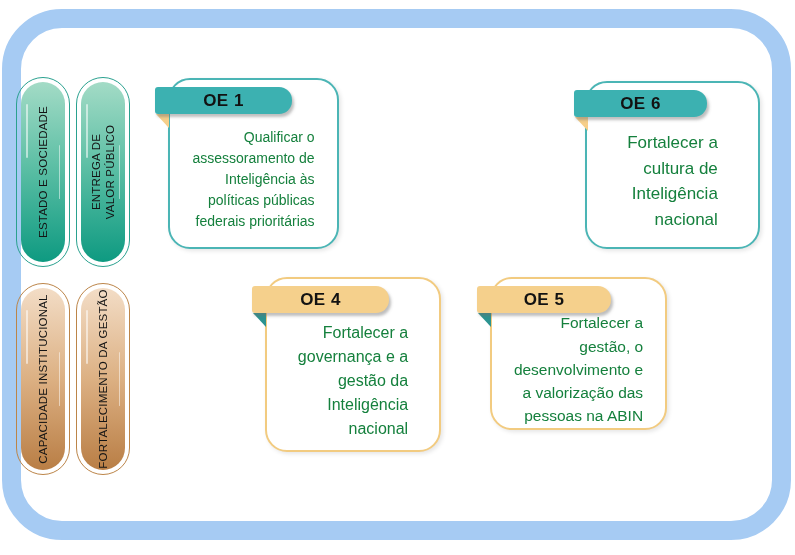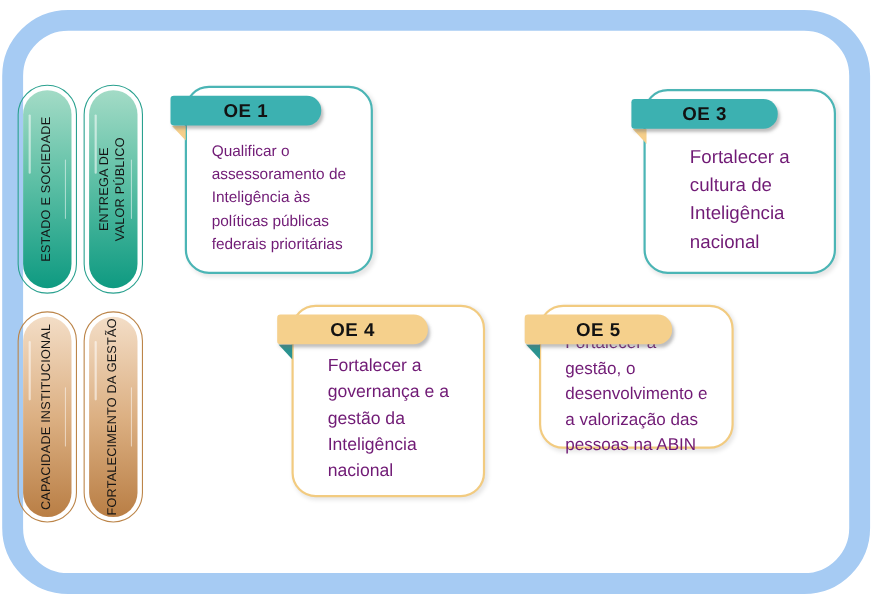--- a/index.html
+++ b/index.html
@@ -37,21 +37,21 @@
           font-weight:bold;font-size:17px;color:#121212;letter-spacing:0.5px;
           box-shadow:2px 3px 3px rgba(110,110,110,0.45);z-index:2;}
   .card.teal .ribbon{background:#3cb1b1;}
   .card.gold .ribbon{background:#f5d08c;}
   .fold{position:absolute;left:-14px;top:34px;width:13px;height:14px;
         clip-path:polygon(0 0,100% 0,100% 100%);z-index:1;}
   .card.teal .fold{background:#f6cf8a;}
   .card.gold .fold{background:#2b9390;}
   .card-body{position:absolute;inset:0;display:flex;align-items:center;justify-content:center;
              padding:40px 4px 8px 4px;box-sizing:border-box;}
-  .card-text{text-align:left;white-space:pre-line;color:#701a75;line-height:1.5;}
+  .card-text{text-align:right;white-space:pre-line;color:#15803d;line-height:1.5;}
   .fs14{font-size:14px;} .fs145{font-size:14.5px;} .fs155{font-size:15.5px;}
   .fs16{font-size:16px;} .fs17{font-size:17px;}
 </style>
 </head>
 <body>
 
 <div class="stage">
   <div class="frame"></div>
 
   <div class="pill teal" style="left:21px;top:82px;width:44px;height:180px;">
@@ -91,21 +91,21 @@
         <div class="card-text fs14">Qualificar o
 assessoramento de
 Inteligência às
 políticas públicas
 federais prioritárias</div>
       </div>
   </div>
 
 
   <div class="card teal" style="left:585px;top:81px;width:175px;height:168px;">
-    <div class="ribbon" style="width:133px;left:-13px;">OE 3</div>
+    <div class="ribbon" style="width:133px;left:-13px;">OE 6</div>
     <div class="fold" style="left:-12px;"></div>
     <div class="card-body">
         <div class="card-text fs17">Fortalecer a
 cultura de
 Inteligência
 nacional</div>
       </div>
   </div>
 
   <div class="card gold" style="left:265px;top:277px;width:176px;height:175px;">
@@ -113,21 +113,21 @@
     <div class="fold"></div>
     <div class="card-body">
         <div class="card-text fs16">Fortalecer a
 governança e a
 gestão da
 Inteligência
 nacional</div>
       </div>
   </div>
 
-  <div class="card gold" style="left:490px;top:277px;width:177px;height:131px;">
+  <div class="card gold" style="left:490px;top:277px;width:177px;height:153px;">
     <div class="ribbon" style="width:134px;">OE 5</div>
     <div class="fold"></div>
     <div class="card-body">
         <div class="card-text fs155">Fortalecer a
 gestão, o
 desenvolvimento e
 a valorização das
 pessoas na ABIN</div>
       </div>
   </div>

